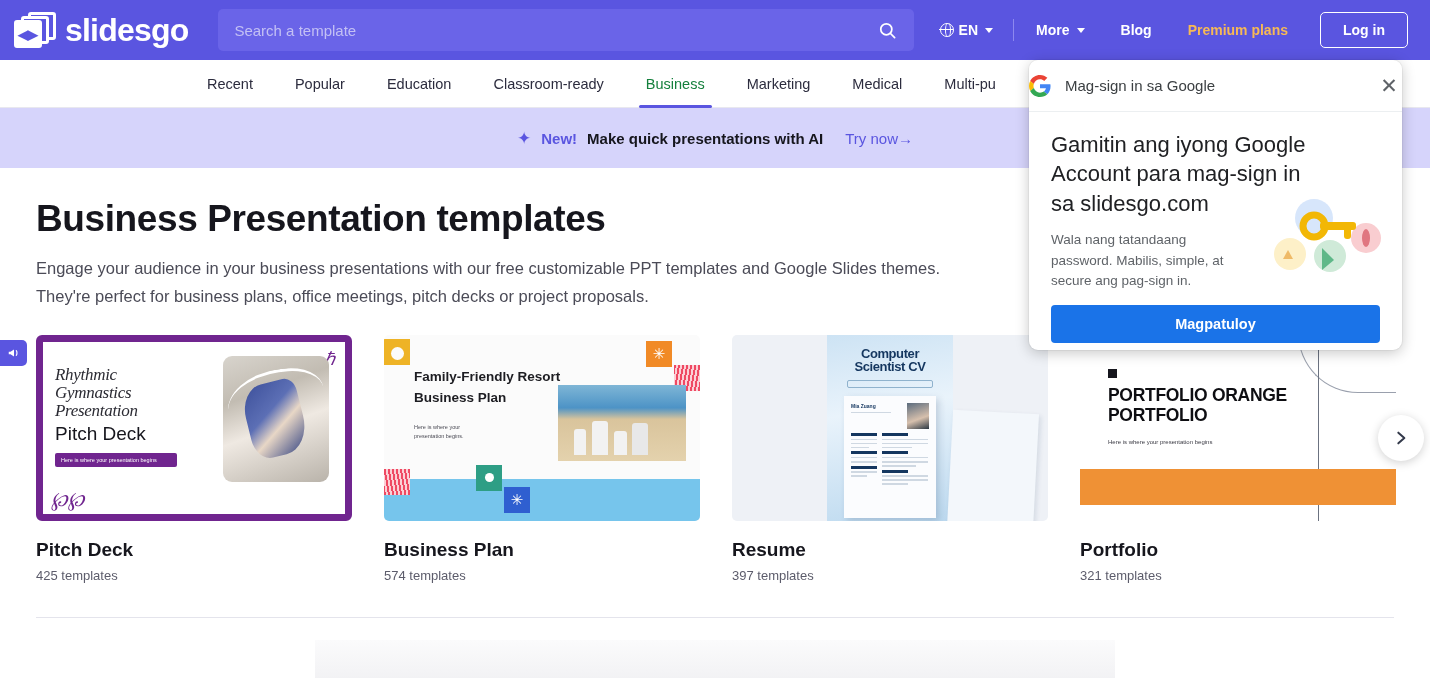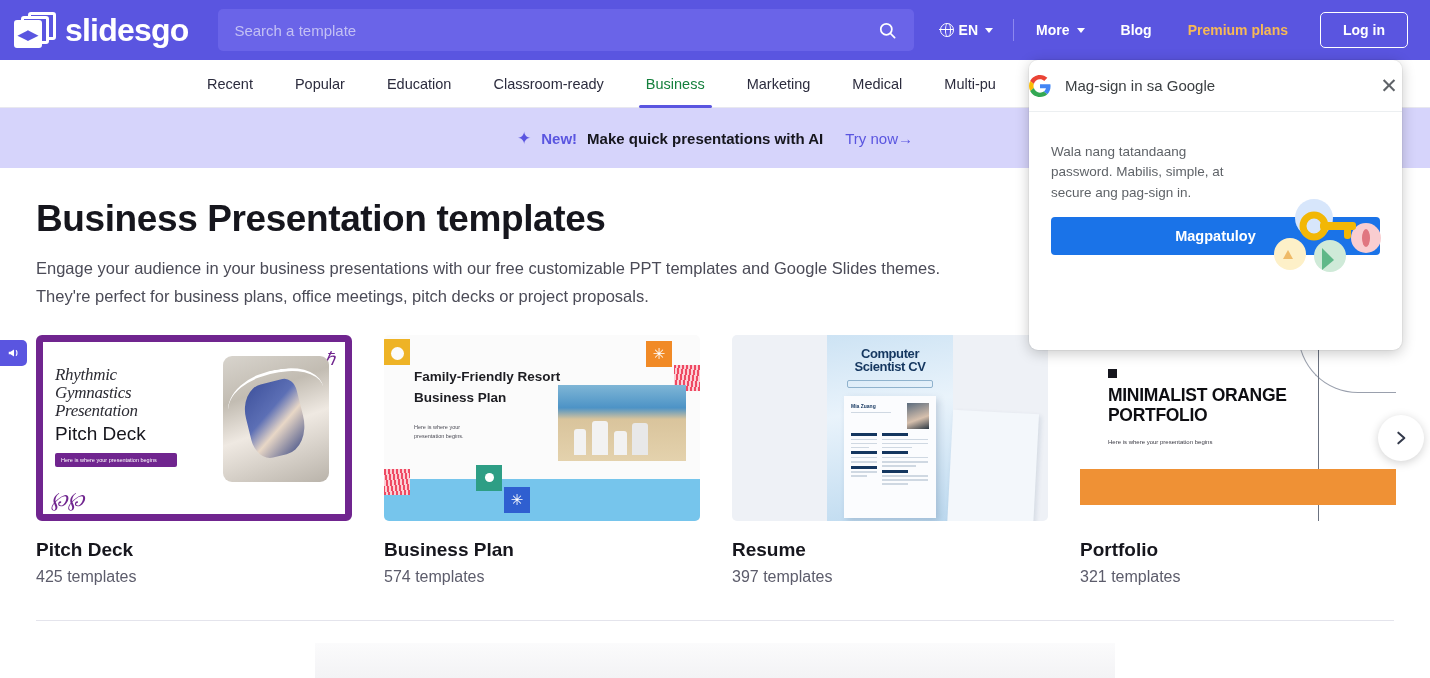--- a/index.html
+++ b/index.html
@@ -129,21 +129,21 @@
   
   .cards {
     position: relative; margin: 24px 0 0 36px; display: flex; gap: 32px;
   }
   .card { width: 316px; cursor: pointer; }
   .thumb {
     width: 316px; height: 186px; border-radius: 5px; overflow: hidden; position: relative;
     background: #eef0f5;
   }
   .card-title { margin-top: 18px; font-size: 19px; font-weight: 700; color: #16161d; }
-  .card-count { margin-top: 7px; font-size: 16px; color: #5c5c6b; }
+  .card-count { margin-top: 7px; font-size: 13px; color: #5c5c6b; }
 
   
   .t1 { background: #ffffff; border: 7px solid #70258f; border-radius: 6px; }
   .t1 .lt { position:absolute; left: 12px; top: 24px; width: 150px; }
   .t1 .script { font-family: "Liberation Serif", serif; font-style: italic; color: #2b2b33;
                  font-size: 17px; line-height: 1.08; letter-spacing: -0.3px; }
   .t1 .pd { font-size: 19px; font-weight: 400; color: #16161d; margin-top: 2px; }
   .t1 .chip { margin-top: 8px; background:#70258f; color:#fff; font-size:5.5px; padding:4px 6px;
               border-radius:2px; width: 122px; }
   .t1 .photo {
@@ -446,21 +446,21 @@
         <div class="card-title">Resume</div>
         <div class="card-count">397 templates</div>
       </div>
 
       <div class="card">
         <div class="thumb t4">
           <div class="curve"></div>
           <div class="vline"></div>
           <div class="sq"></div>
           <div class="h">
-            <div>MINIMALIST ORANGE</div>
+            <div>PORTFOLIO ORANGE</div>
             <div>PORTFOLIO</div>
           </div>
           <div class="s">Here is where your presentation begins</div>
           <div class="bar"></div>
         </div>
         <div class="card-title">Portfolio</div>
         <div class="card-count">321 templates</div>
       </div>
 
       <div class="next-btn">
@@ -486,20 +486,21 @@
       <svg class="gp-logo" viewBox="0 0 48 48">
         <path fill="#EA4335" d="M24 9.5c3.54 0 6.71 1.22 9.21 3.6l6.85-6.85C35.9 2.38 30.47 0 24 0 14.62 0 6.51 5.38 2.56 13.22l7.98 6.19C12.43 13.72 17.74 9.5 24 9.5z"></path>
         <path fill="#4285F4" d="M46.98 24.55c0-1.57-.15-3.09-.38-4.55H24v9.02h12.94c-.58 2.96-2.26 5.48-4.78 7.18l7.73 6c4.51-4.18 7.09-10.36 7.09-17.65z"></path>
         <path fill="#FBBC05" d="M10.53 28.59c-.48-1.45-.76-2.99-.76-4.59s.27-3.14.76-4.59l-7.98-6.19C.92 16.46 0 20.12 0 24c0 3.88.92 7.54 2.56 10.78l7.97-6.19z"></path>
         <path fill="#34A853" d="M24 48c6.48 0 11.93-2.13 15.89-5.81l-7.73-6c-2.15 1.45-4.92 2.3-8.16 2.3-6.26 0-11.57-4.22-13.47-9.91l-7.98 6.19C6.51 42.62 14.62 48 24 48z"></path>
       </svg>
       <div class="gp-title">Mag-sign in sa Google</div>
       <div class="gp-close">✕</div>
     </div>
     <div class="gp-body">
+      <div class="gp-h">Gamitin ang iyong Google Account para mag-sign in sa slidesgo.com</div>
       <div class="gp-p">Wala nang tatandaang password. Mabilis, simple, at secure ang pag-sign in.</div>
       <svg class="gp-art" viewBox="0 0 128 82">
         <circle cx="54" cy="22" r="19" fill="#d7e6fb"></circle>
         <circle cx="30" cy="58" r="16" fill="#fdf0c8"></circle>
         <circle cx="70" cy="60" r="16" fill="#cfead8"></circle>
         <circle cx="106" cy="42" r="15" fill="#f9cdd0"></circle>
         <circle cx="54" cy="30" r="11" fill="none" stroke="#f2b705" stroke-width="7"></circle>
         <rect x="60" y="26" width="36" height="8" rx="3" fill="#f2b705"></rect>
         <rect x="84" y="30" width="7" height="13" rx="3" fill="#f2b705"></rect>
         <path d="M62 52 l12 12 l-12 10z" fill="#3aa76d" opacity=".75"></path>

